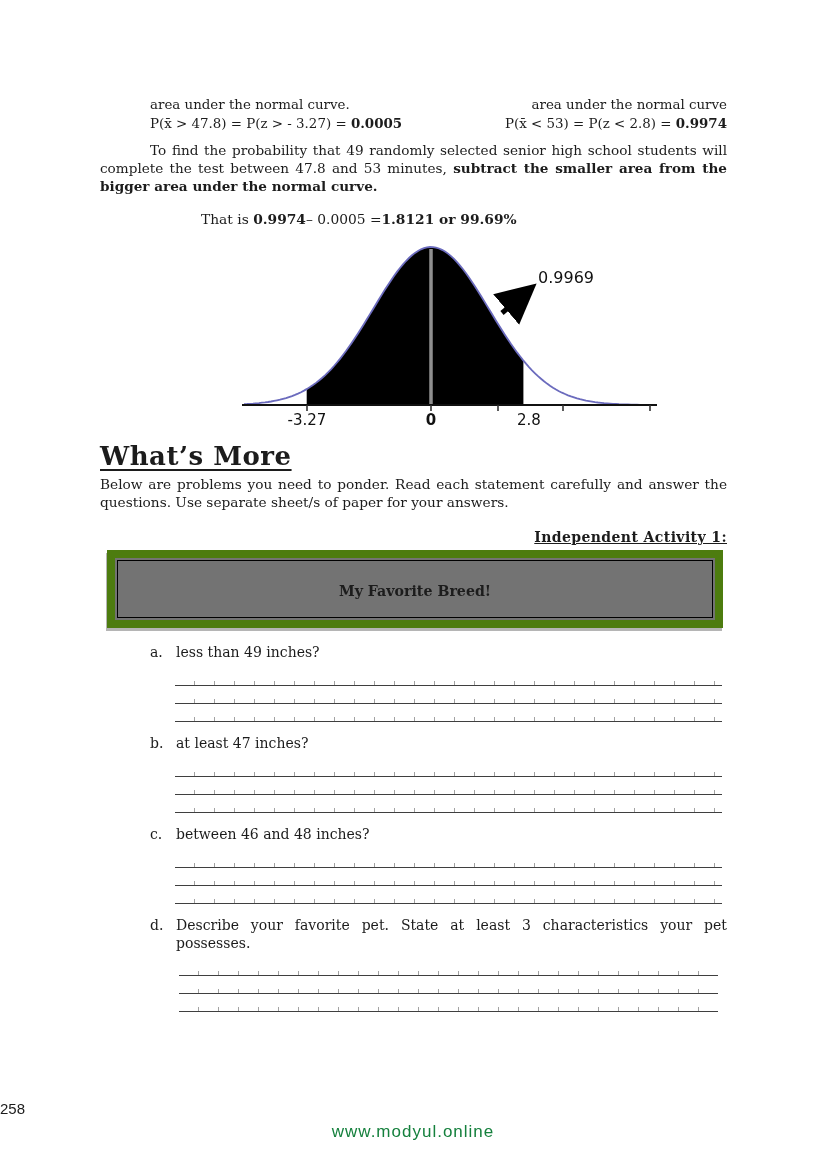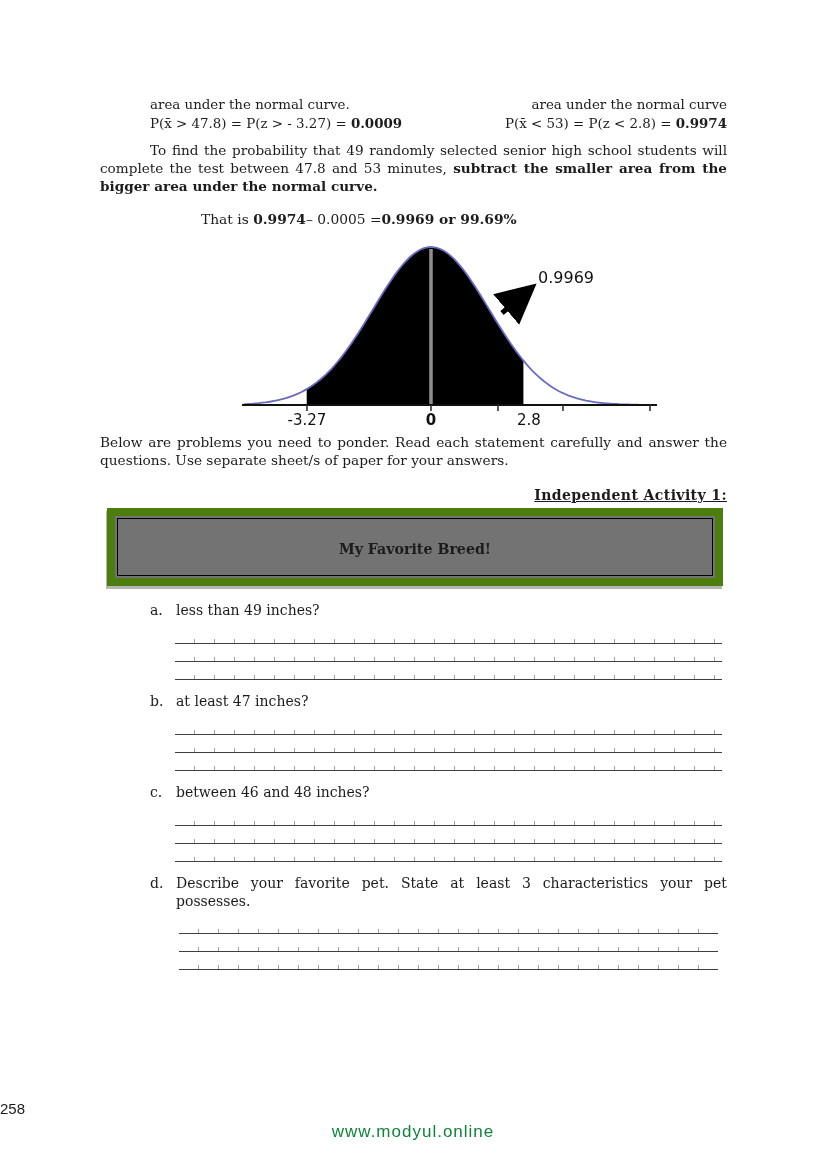--- a/index.html
+++ b/index.html
@@ -82,31 +82,31 @@
   }
 </style>
 </head>
 <body>
 
 <div class="page">
 
   <div class="twocol">
     <div class="col-left">
       <div>area under the normal curve.</div>
-      <div><span>P(x̄ &gt; 47.8) = P(z &gt; - 3.27) = </span><b>0.0009</b></div>
+      <div><span>P(x̄ &gt; 47.8) = P(z &gt; - 3.27) = </span><b>0.0005</b></div>
     </div>
     <div class="col-right">
       <div>area under the normal curve</div>
       <div><span>P(x̄ &lt; 53) = P(z &lt; 2.8) = </span><b>0.9974</b></div>
     </div>
   </div>
 
   <p class="solve-para"><span>To find the probability that 49 randomly selected senior high school students will complete the test between 47.8 and 53 minutes, </span><b>subtract the smaller area from the bigger area under the normal curve.</b></p>
 
-  <div class="thatis"><span>That is </span><b>0.9974</b><span>– 0.0005 =</span><b>0.9969 or 99.69%</b></div>
+  <div class="thatis"><span>That is </span><b>0.9974</b><span>– 0.0005 =</span><b>1.8121 or 99.69%</b></div>
 
   <div class="chart-wrap">
     <svg id="curve-svg" width="420" height="190" viewBox="0 0 420 190">
       <defs>
         <marker id="arrowhead" markerWidth="9" markerHeight="9" refX="6" refY="4" orient="auto">
           <path d="M0,0 L8,4 L0,8 Z" fill="#000"></path>
         </marker>
       </defs>
       <path id="fill-path" d="M 66.7 167 L 66.7 150.1 L 67 149.9 L 70 148.1 L 73 146.1 L 76 143.9 L 79 141.5 L 82 139.0 L 85 136.3 L 88 133.4 L 91 130.3 L 94 127.0 L 97 123.5 L 100 119.9 L 103 116.0 L 106 112.0 L 109 107.8 L 112 103.5 L 115 99.0 L 118 94.4 L 121 89.7 L 124 84.9 L 127 80.0 L 130 75.1 L 133 70.2 L 136 65.2 L 139 60.3 L 142 55.4 L 145 50.6 L 148 46.0 L 151 41.4 L 154 37.1 L 157 32.9 L 160 29.0 L 163 25.4 L 166 22.0 L 169 19.0 L 172 16.3 L 175 13.9 L 178 11.9 L 181 10.3 L 184 9.1 L 187 8.4 L 190 8.0 L 193 8.1 L 196 8.6 L 199 9.5 L 202 10.8 L 205 12.5 L 208 14.6 L 211 17.1 L 214 19.9 L 217 23.1 L 220 26.6 L 223 30.3 L 226 34.3 L 229 38.5 L 232 42.9 L 235 47.5 L 238 52.2 L 241 57.0 L 244 61.9 L 247 66.9 L 250 71.8 L 253 76.8 L 256 81.7 L 259 86.5 L 262 91.3 L 265 96.0 L 268 100.5 L 271 105.0 L 274 109.2 L 277 113.4 L 280 117.3 L 283 121.1 L 283.4 121.6 L 283.4 167 Z" fill="#000000"></path>
       <line id="center-line" x1="191" y1="165" x2="191" y2="10.0" stroke="#8f8f8f" stroke-width="3.5"></line>
@@ -120,20 +120,21 @@
         <line x1="410" y1="166" x2="410" y2="172"></line>
       </g>
       <text x="67" y="186" text-anchor="middle">-3.27</text>
       <text x="191" y="186" text-anchor="middle" class="zero">0</text>
       <text x="289" y="186" text-anchor="middle">2.8</text>
       <line x1="262" y1="74" x2="289" y2="51" stroke="#000" stroke-width="5" marker-end="url(#arrowhead)"></line>
       <text x="298" y="44" class="ann">0.9969</text>
     </svg>
   </div>
 
+  <h1 class="wm-heading">What’s More</h1>
   <p class="wm-intro">Below are problems you need to ponder. Read each statement carefully and answer the questions. Use separate sheet/s of paper for your answers.</p>
 
   <div class="activity-label">Independent Activity 1:</div>
 
   <div class="prob-box">
     <div class="prob-box-inner">
       <div class="prob-title">My Favorite Breed!</div>
     </div>
   </div>
 

